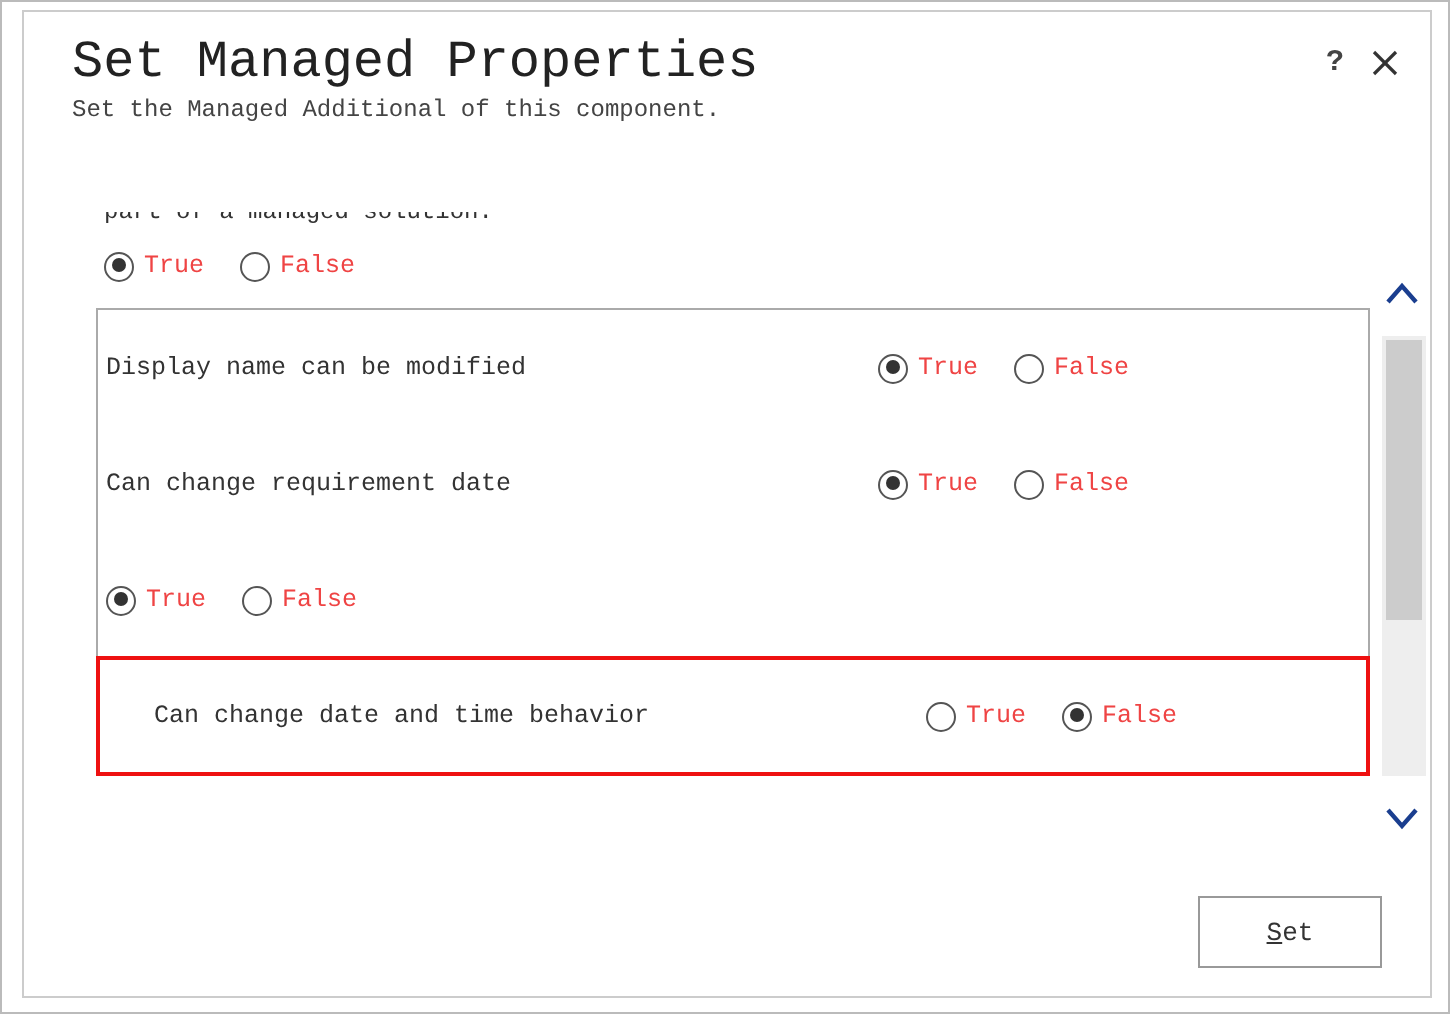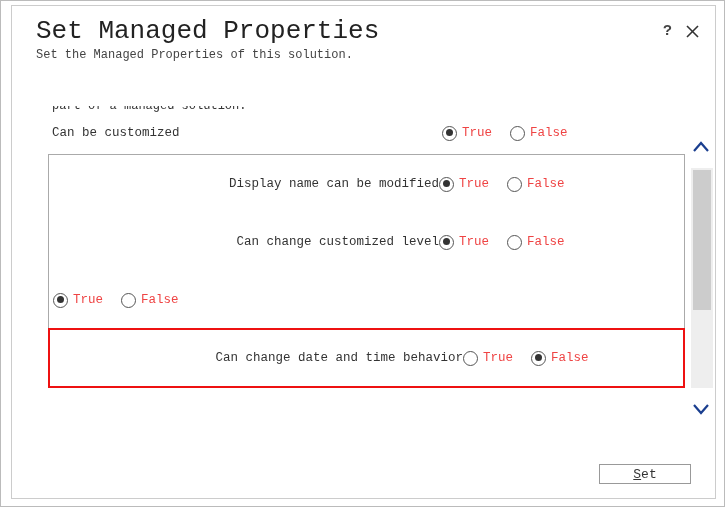--- a/index.html
+++ b/index.html
@@ -118,21 +118,20 @@
   }
   .subbox {
     border: 1px solid #aaa;
     margin-top: 2px;
   }
   .subrow {
     display: flex;
     align-items: center;
     height: 58px;
     padding: 0 4px;
-    text-align: right;
   }
   .subrow .label { flex: 0 0 386px; }
   .subrow.highlight {
     outline: 2px solid #e11;
     outline-offset: -1px;
     height: 58px;
     padding-left: 28px;
   }
   .scroll-arrow {
     position: absolute;
@@ -165,59 +164,58 @@
   }
   .footer {
     position: absolute;
     bottom: 14px;
     right: 24px;
     display: flex;
     gap: 12px;
   }
   .btn {
     min-width: 92px;
-    height: 20px;
+    height: 36px;
     border: 1px solid #999;
     background: #fff;
     font-size: 13px;
     color: #333;
     display: flex;
     align-items: center;
     justify-content: center;
     cursor: pointer;
     font-family: inherit;
   }
   .btn .ul { text-decoration: underline; }
 </style>
 </head>
 <body>
 
 <div class="frame">
   <div class="dialog">
 
     <div class="header">
       <h1 class="title">Set Managed Properties</h1>
-      <div class="subtitle">Set the Managed Properties of this solution.</div>
+      <div class="subtitle">Set the Managed Additional of this component.</div>
       <div class="header-icons">
         <span class="help-icon">?</span>
         <span class="close-icon">
           <svg width="13" height="13" viewBox="0 0 13 13">
               <line x1="1" y1="1" x2="12" y2="12" stroke="#333" stroke-width="1.6"></line>
               <line x1="12" y1="1" x2="1" y2="12" stroke="#333" stroke-width="1.6"></line>
             </svg>
         </span>
       </div>
     </div>
 
     <div class="content-wrap">
 
       <div class="truncated-line">part of a managed solution.</div>
 
       <div class="row row-top">
-        <div class="label">Can be customized</div>
         <div class="opts">
           <div class="radio">
             <span class="radio-circle sel"></span>
             <span class="radio-label">True</span>
           </div>
           <div class="radio">
             <span class="radio-circle"></span>
             <span class="radio-label">False</span>
           </div>
         </div>
@@ -233,21 +231,21 @@
               <span class="radio-label">True</span>
             </div>
             <div class="radio">
               <span class="radio-circle"></span>
               <span class="radio-label">False</span>
             </div>
           </div>
         </div>
 
         <div class="subrow">
-          <div class="label">Can change customized level</div>
+          <div class="label">Can change requirement date</div>
           <div class="opts">
             <div class="radio">
               <span class="radio-circle sel"></span>
               <span class="radio-label">True</span>
             </div>
             <div class="radio">
               <span class="radio-circle"></span>
               <span class="radio-label">False</span>
             </div>
           </div>

